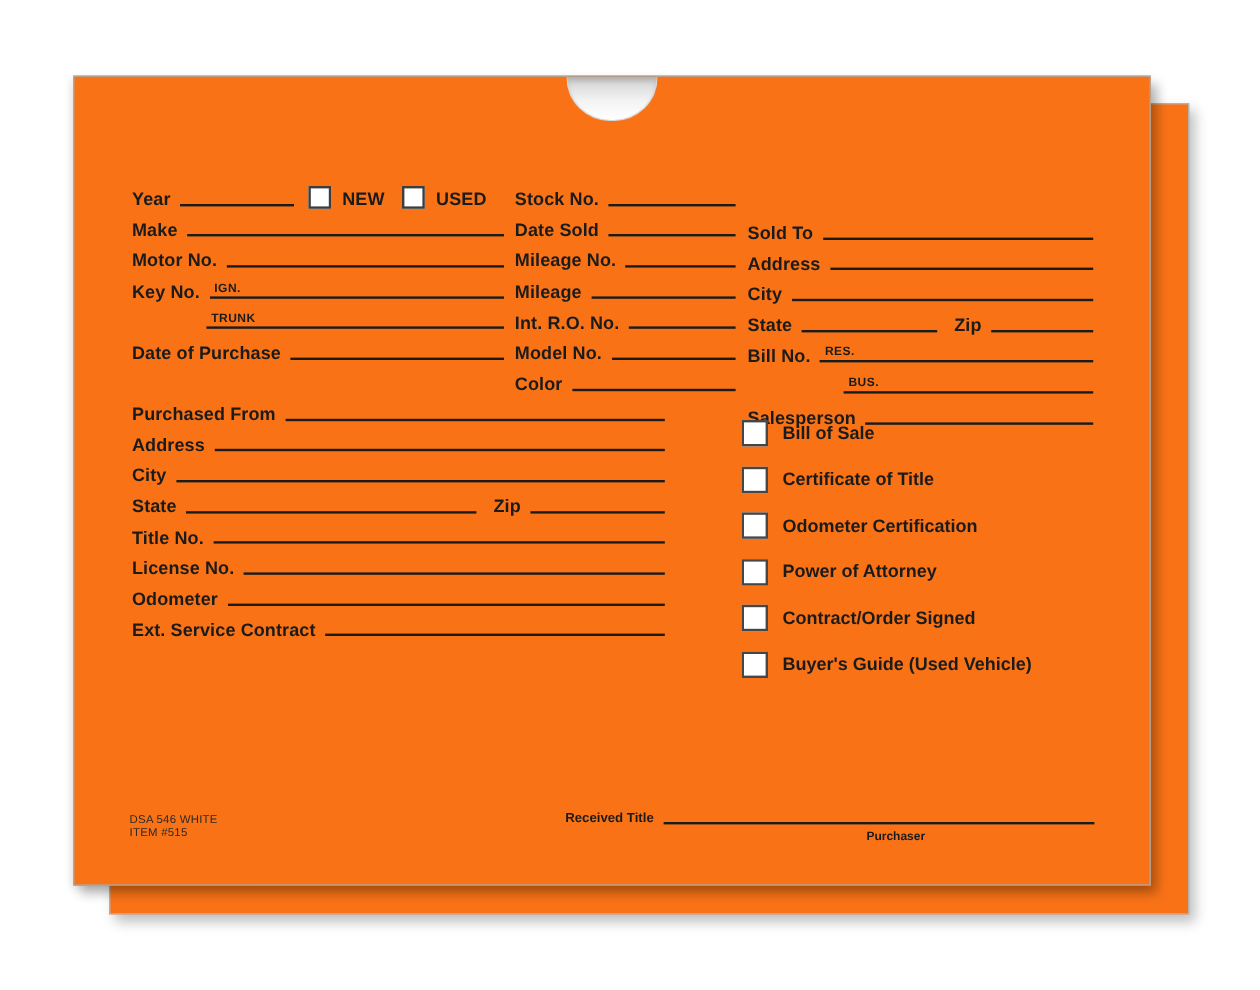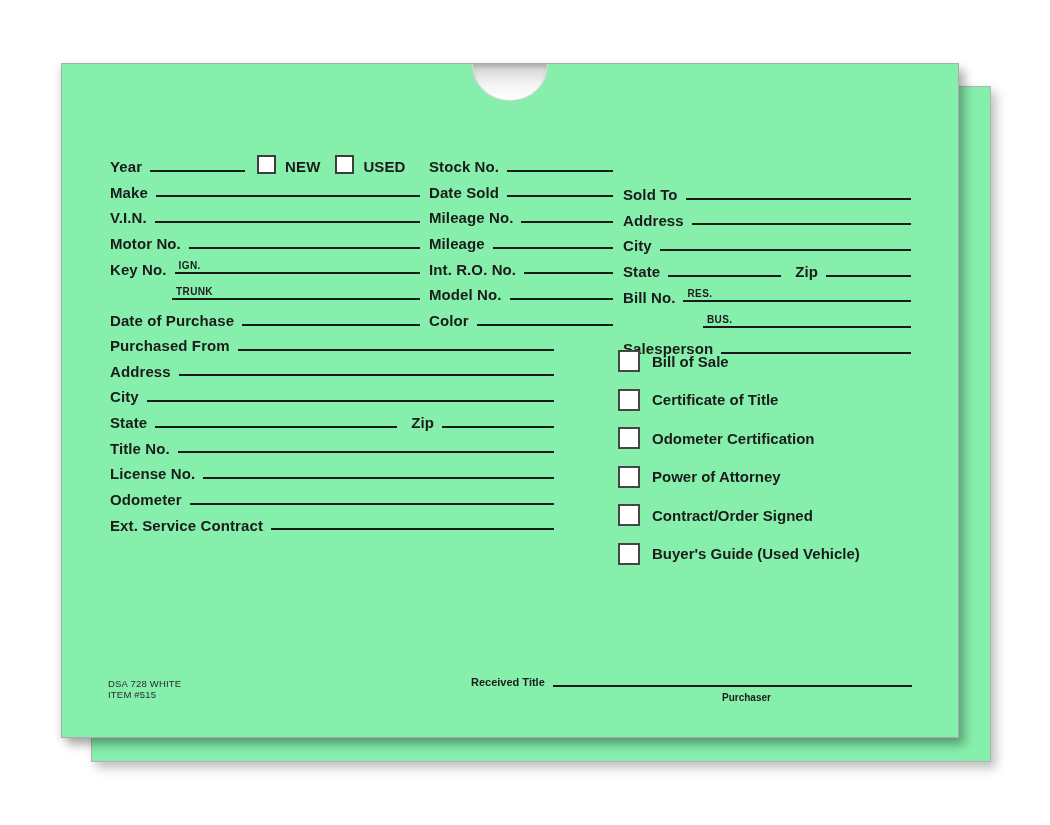--- a/index.html
+++ b/index.html
@@ -1,20 +1,20 @@
 <!DOCTYPE html>
 <html><head>
 <meta charset="utf-8">
 <style>
   html,body{margin:0;padding:0;}
   body{
     width:1050px;height:825px;background:#ffffff;position:relative;
     font-family:"Liberation Sans",sans-serif;color:#1b1b1b;overflow:hidden;
   }
-  .env{position:absolute;background:#86efac;}
+  .env{position:absolute;background:#f97316;}
   .env.back{
     left:91px;top:86px;width:898px;height:674px;
     border:1px solid #b3b3b3;
     box-shadow:5px 6px 10px rgba(0,0,0,.25);
   }
   .env.front{
     left:61px;top:63px;width:896px;height:673px;
     border:1px solid #ababab;
     box-shadow:6px 7px 9px rgba(0,0,0,.30), -3px 2px 6px rgba(0,0,0,.08);
   }
@@ -75,24 +75,20 @@
       <span class="cb"></span>
       <span class="lbl cbl">NEW</span>
       <span class="cb second"></span>
       <span class="lbl cbl">USED</span>
     </div>
     <div class="frow">
       <span class="lbl">Make</span>
       <span class="line"></span>
     </div>
     <div class="frow">
-      <span class="lbl">V.I.N.</span>
-      <span class="line"></span>
-    </div>
-    <div class="frow">
       <span class="lbl">Motor No.</span>
       <span class="line"></span>
     </div>
     <div class="frow">
       <span class="lbl">Key No.</span>
       <span class="line">
           <span class="sub">IGN.</span>
         </span>
     </div>
     <div class="frow">
@@ -233,21 +229,21 @@
       <span class="cb2"></span>
       <span>Contract/Order Signed</span>
     </div>
     <div class="doc-row">
       <span class="cb2"></span>
       <span>Buyer's Guide (Used Vehicle)</span>
     </div>
   </div>
 
   <div class="fineprint">
-    <div>DSA 728 WHITE</div>
+    <div>DSA 546 WHITE</div>
     <div>ITEM #515</div>
   </div>
 
   <div class="received-wrap">
     <div class="received-row">
       <span class="lbl">Received Title</span>
       <span class="line"></span>
     </div>
     <div class="purchaser">Purchaser</div>
   </div>

